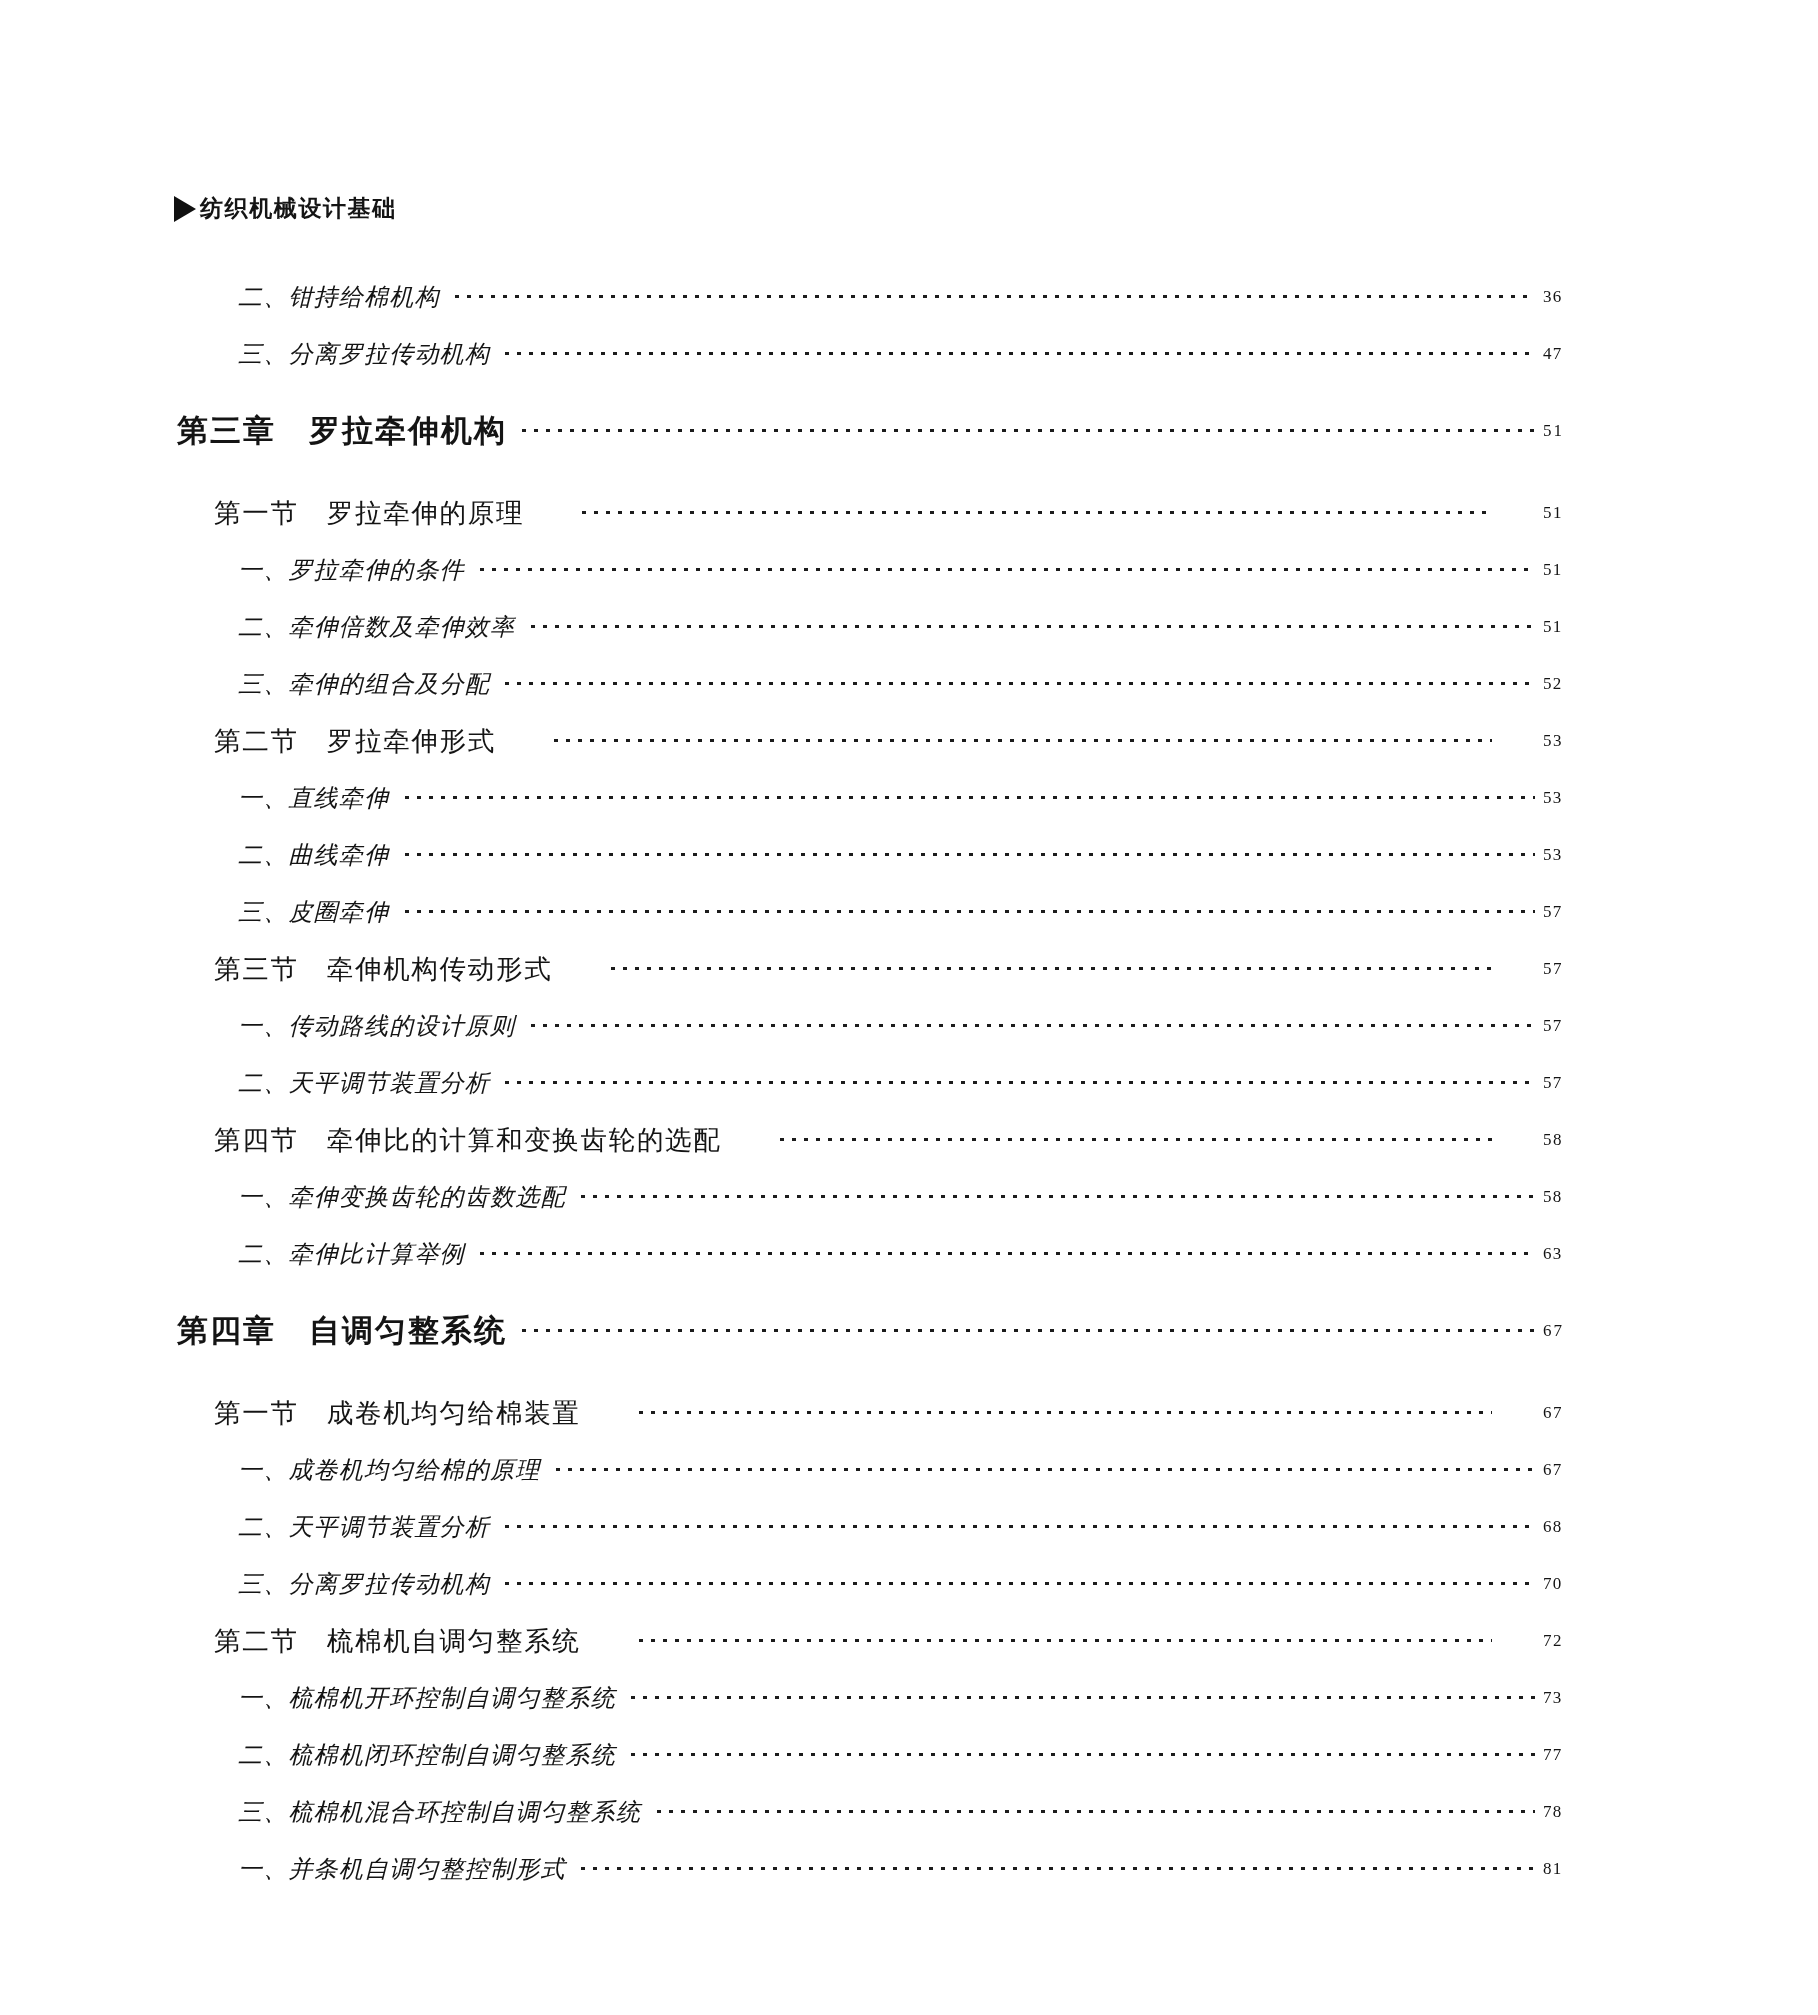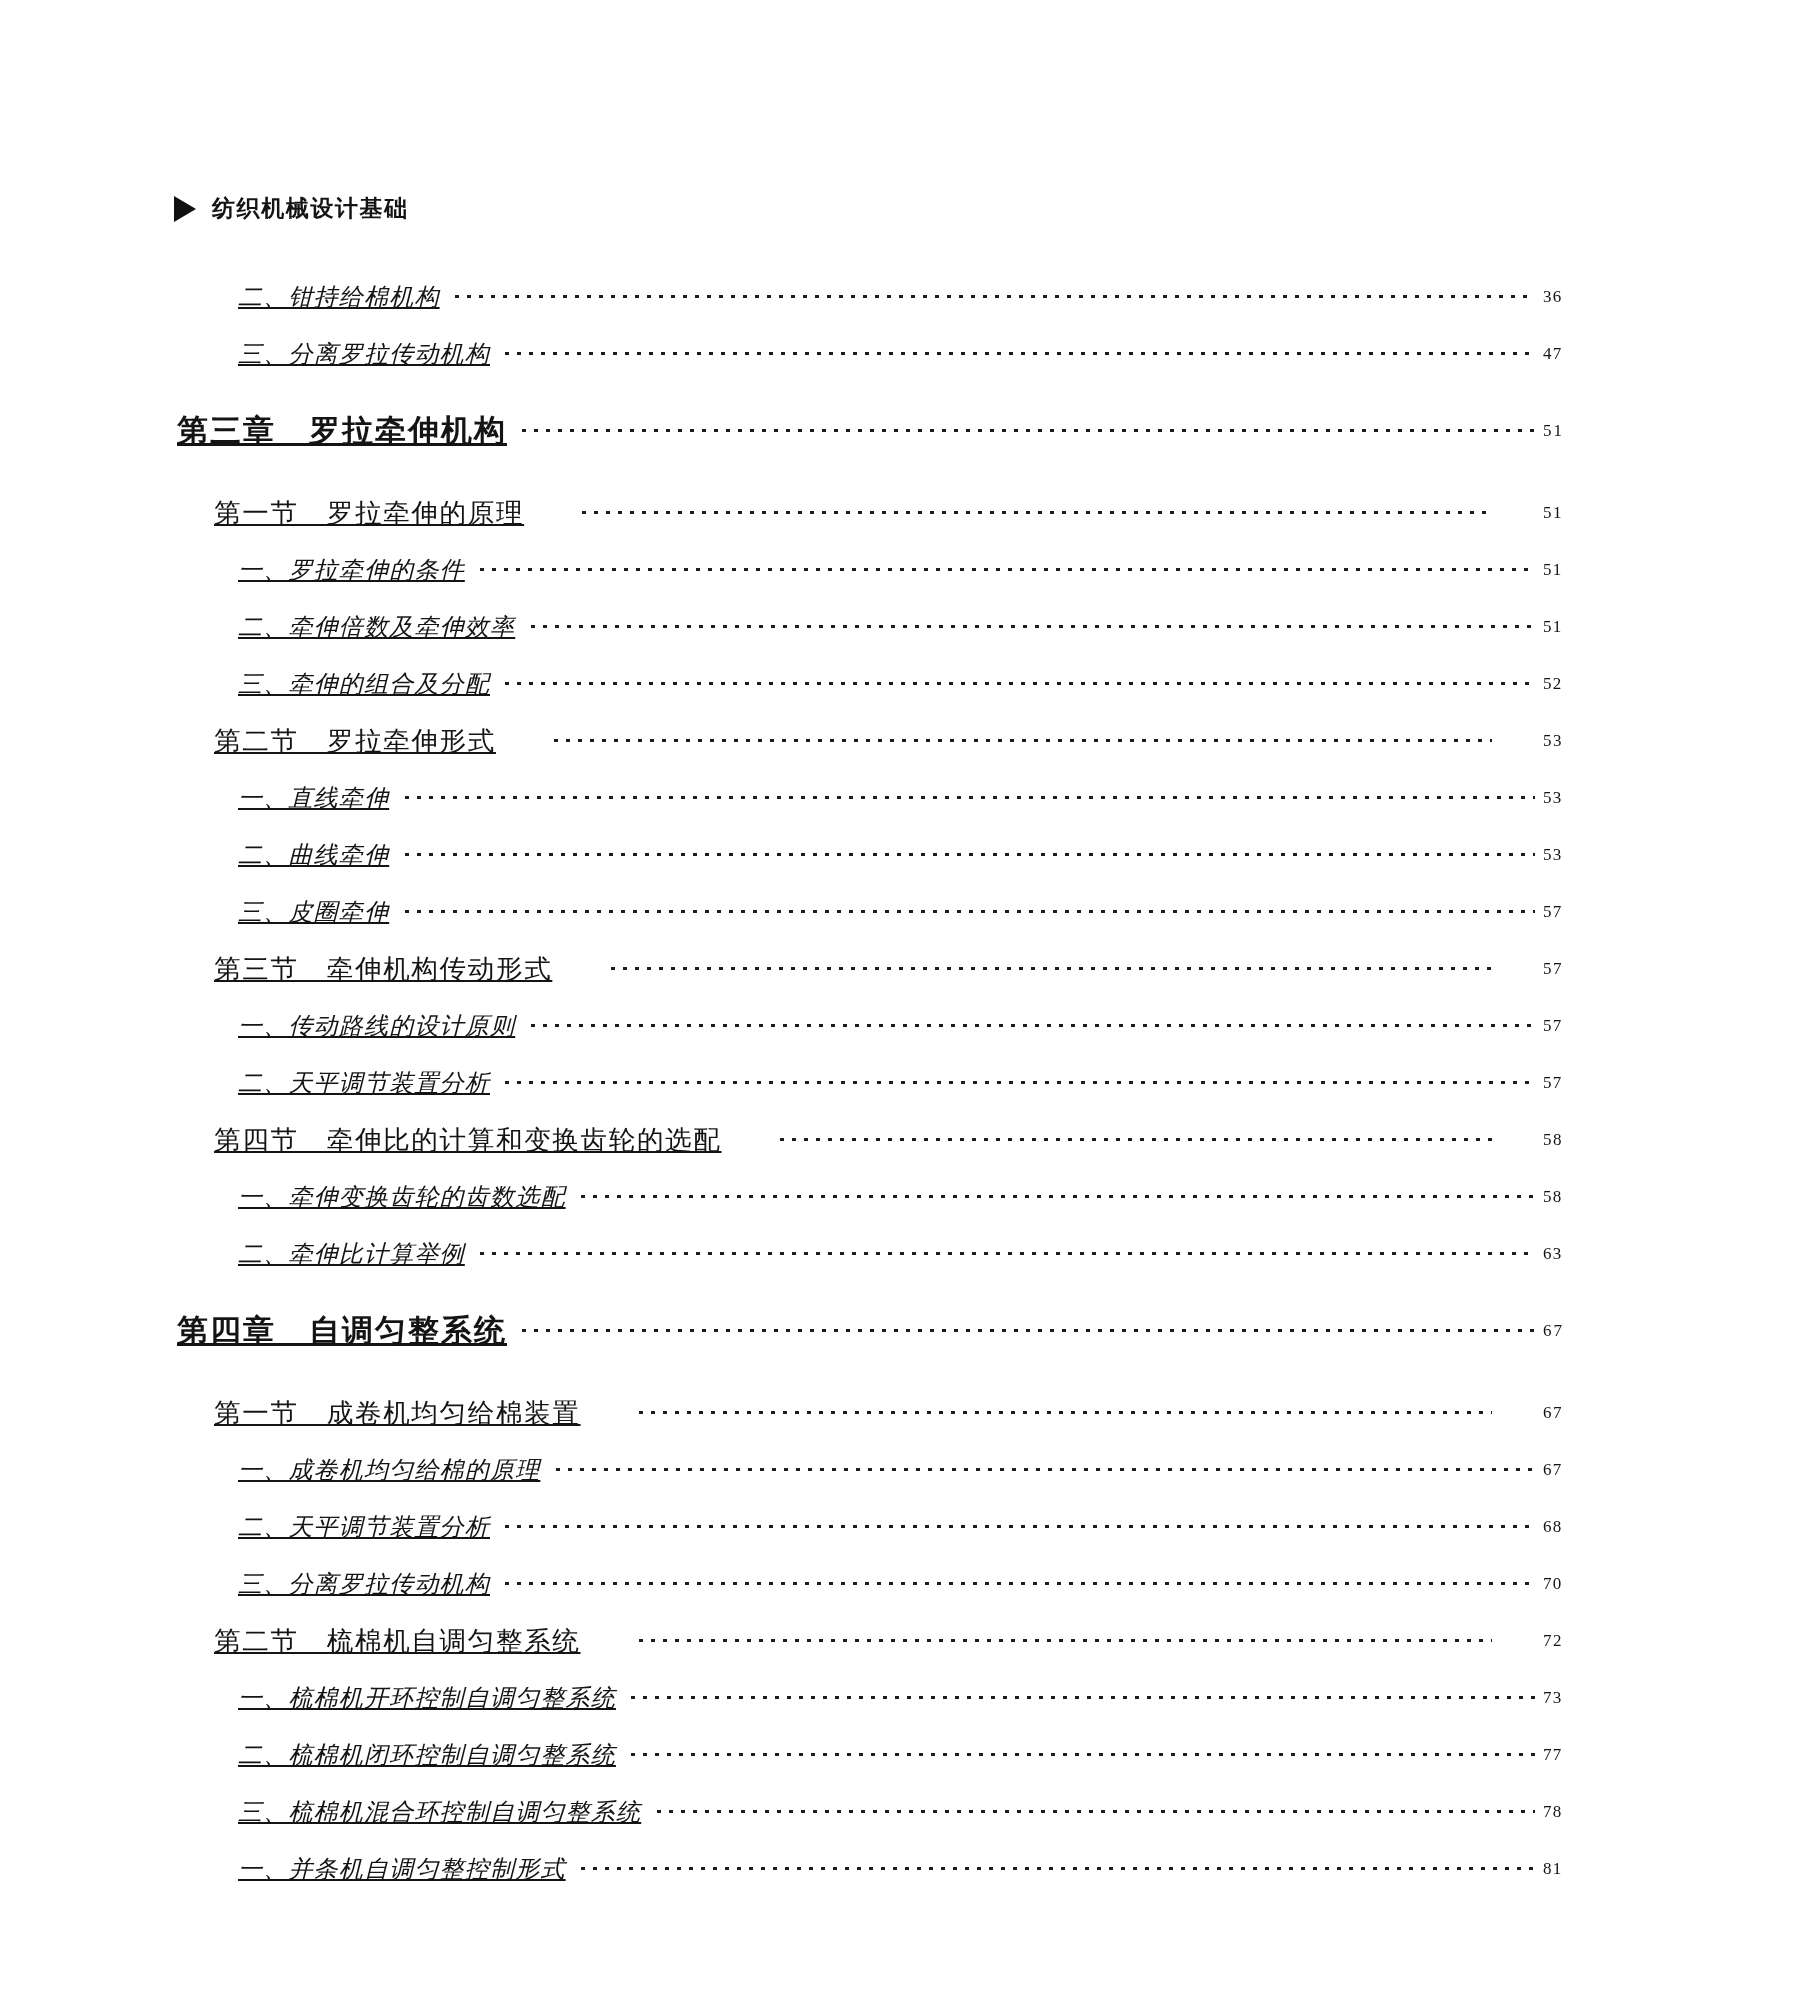--- a/index.html
+++ b/index.html
@@ -13,21 +13,21 @@
     width: 1818px; height: 2532px;
     background: #ffffff;
     color: #141414;
     overflow: hidden;
   }
 
   
   .page-header {
     position: absolute;
     top: 193px; left: 174px;
-    display: flex; align-items: center; gap: 16px;
+    display: flex; align-items: center; gap: 4px;
   }
   .triangle-icon {
     width: 0; height: 0;
     border-top: 13px solid transparent;
     border-bottom: 13px solid transparent;
     border-left: 22px solid #101010;
   }
   .header-title {
     font-family: "Liberation Sans", sans-serif;
     font-weight: 700;
@@ -58,21 +58,21 @@
     padding-left: 37px;
     letter-spacing: 1.6px;
     gap: 43px;
   }
   .toc-row.item {
     font-size: 24px;
     padding-left: 61px;
     font-style: italic;
     letter-spacing: 1.2px;
   }
-  .toc-label { white-space: nowrap; text-decoration: underline; }
+  .toc-label { white-space: nowrap; }
   .dot-leader {
     flex: 1 1 auto;
     align-self: stretch;
     margin: 0 8px 0 11.3px;
     background-image: radial-gradient(circle 2px at 6px 50%, #1c1c1c 98%, transparent 100%);
     background-size: 12px 100%;
     background-repeat: repeat-x;
   }
   .toc-page {
     font-family: "Liberation Serif", serif;

